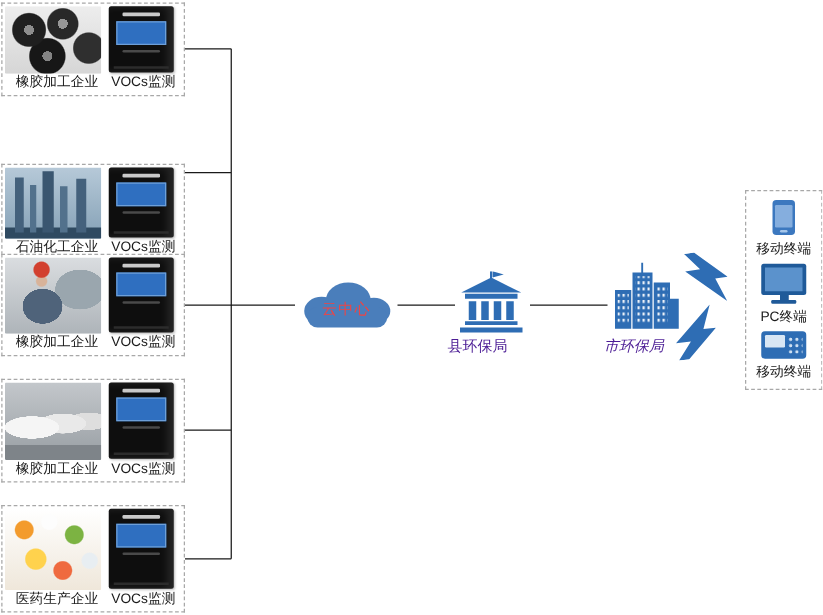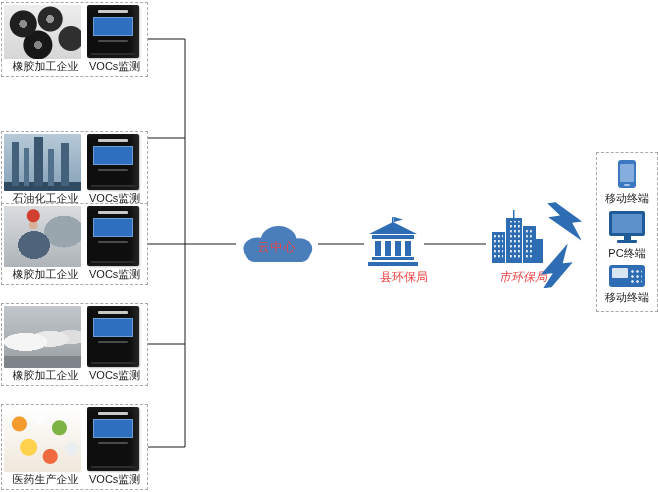--- a/index.html
+++ b/index.html
@@ -62,21 +62,21 @@
   #lines { position:absolute; left:0; top:0; pointer-events:none; }
 
   
   .cloud-wrap { position:absolute; left:236px; top:221px; width:82px; height:45px; }
   .cloud-wrap svg { position:absolute; inset:0; }
   .cloud-label { position:absolute; inset:0; display:flex; align-items:center; justify-content:center;
                  padding-top:7px; color:#ef4444; font-size:12px; letter-spacing:1px; }
 
   
   .node-icon { position:absolute; }
-  .node-label { position:absolute; font-size:12px; color:#ef4444; text-align:right; }
+  .node-label { position:absolute; font-size:12px; color:#4c1d95; text-align:left; }
 
   
   .bolt { position:absolute; }
   .bolt-upper { left:546px; top:201px; transform:scaleX(-1) rotate(8deg); }
   .bolt-lower { left:537px; top:245px; transform:scaleX(-1) scaleY(-1) rotate(-6deg); }
 
   
   .term-box { position:absolute; left:596px; top:152px; width:62px; height:160px; box-sizing:border-box;
               border:1px dashed #a8a8a8; background:#fff; display:flex; flex-direction:column;
               align-items:center; justify-content:space-between; padding:7px 0 6px; }

